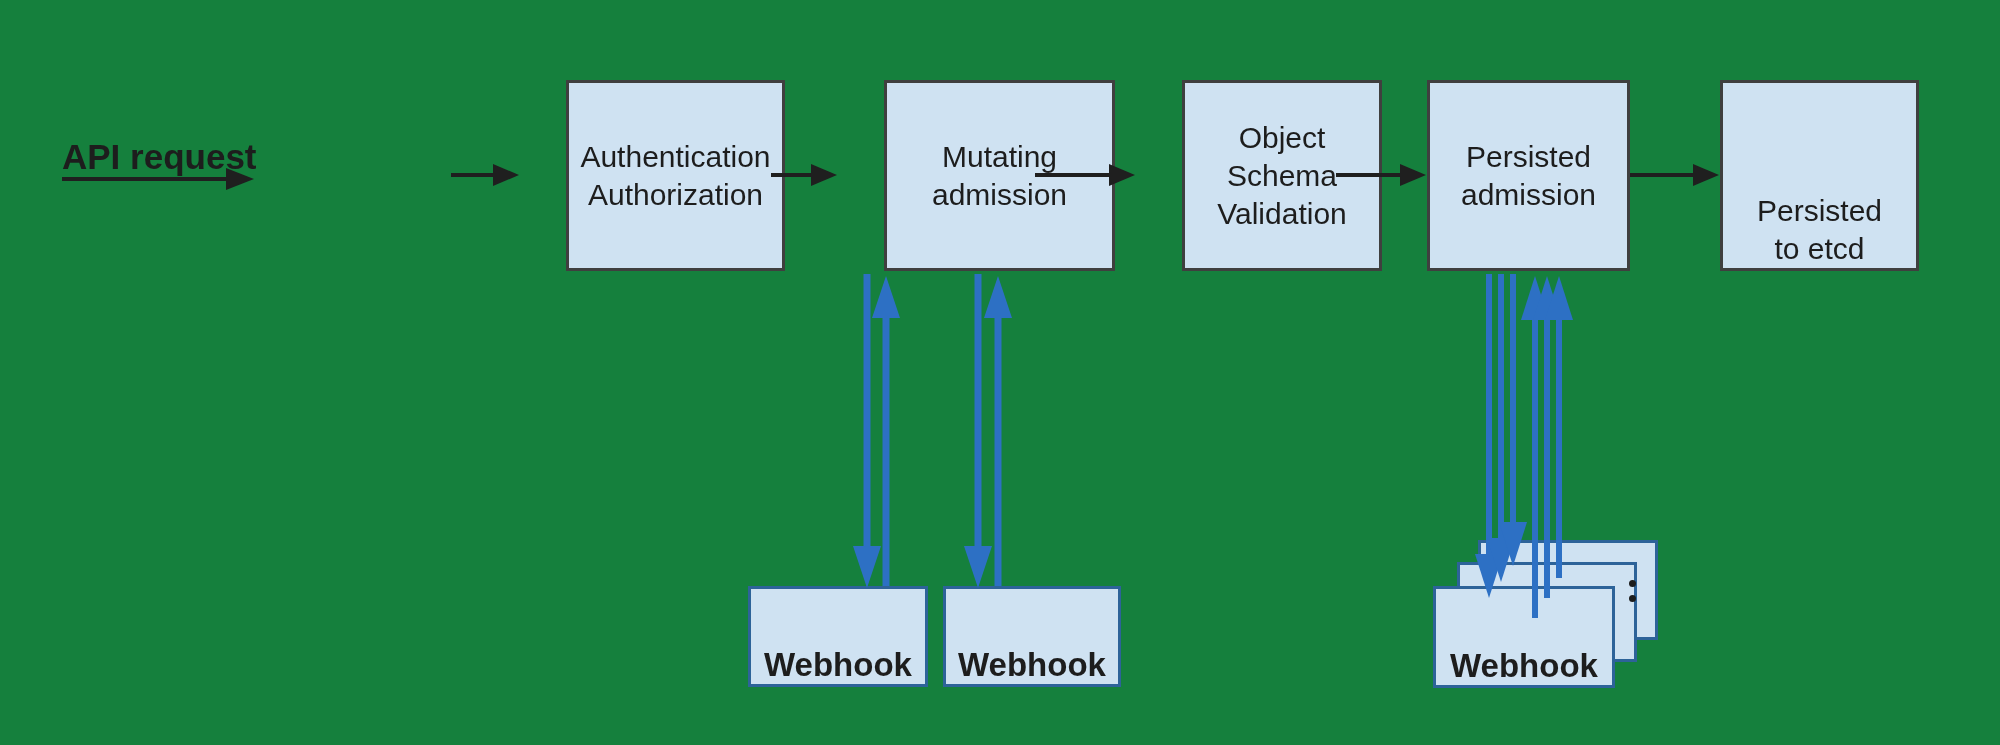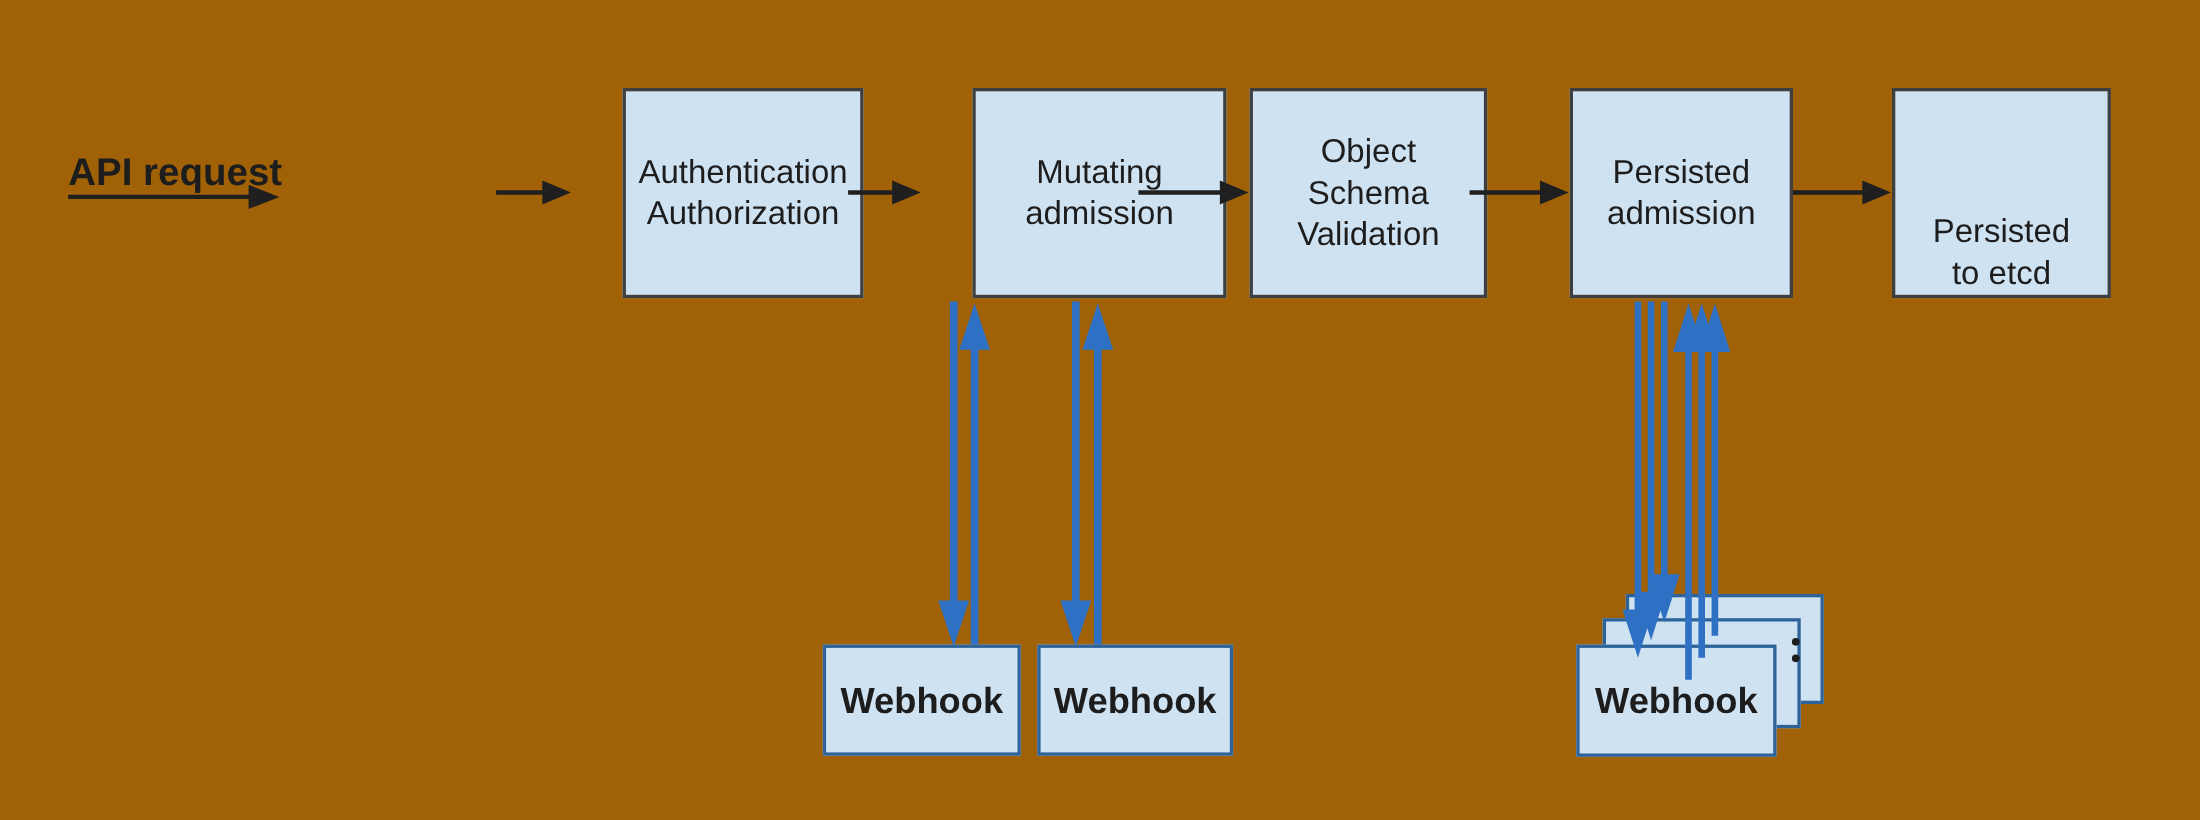--- a/index.html
+++ b/index.html
@@ -1,19 +1,19 @@
 <!DOCTYPE html>
 <html style="--box-fill: #cfe2f2; --stage-border: #3f3f3f; --webhook-border: #2d6399; --arrow-black: #1f1f1f; --arrow-blue: #2d70c4; --text-color: #1d1d1d;"><head>
 <meta charset="utf-8">
 <style>
   html,body{margin:0;padding:0;background:#ffffff;}
   .canvas{
     position:relative;
     width:2000px;height:745px;
-    background:#a16207;
+    background:#15803d;
     font-family:"Liberation Sans", sans-serif;
     overflow:hidden;
   }
   
   .stage{
     position:absolute;
     top:80px;height:191px;
     box-sizing:border-box;
     background:var(--box-fill,#cfe2f2);
     border:3px solid var(--stage-border,#3f3f3f);
@@ -21,39 +21,39 @@
   }
   .stage .label{
     white-space:pre-line;
     text-align:center;
     font-size:30px;line-height:38px;
     color:var(--text-color,#1d1d1d);
   }
   #stage-0{left:254px;width:197px;}
   #stage-1{left:520px;width:219px;margin-left:46px;}
   #stage-2{left:884px;width:231px;}
-  #stage-3{left:1136px;width:216px;}
+  #stage-3{left:1182px;width:200px;}
   #stage-4{left:1427px;width:203px;}
   #stage-5{left:1720px;width:199px;align-items:flex-end;}
 
   
   .api-request{
     position:absolute;left:62px;top:137px;
     font-size:35px;font-weight:600;
     color:var(--text-color,#1d1d1d);
     letter-spacing:0px;
   }
 
   
   .webhook{
     position:absolute;
     box-sizing:border-box;
     background:var(--box-fill,#cfe2f2);
     border:3px solid var(--webhook-border,#2d6399);
-    display:flex;align-items:center;justify-content:center;
+    display:flex;align-items:flex-end;justify-content:center;
   }
   .webhook .label{
     font-size:33px;font-weight:700;
     color:var(--text-color,#1d1d1d);
   }
   #webhook-mutating-0{left:748px;top:586px;width:180px;height:101px;}
   #webhook-mutating-1{left:943px;top:586px;width:178px;height:101px;}
   #webhook-validating-back{left:1478px;top:540px;width:180px;height:100px;}
   #webhook-validating-middle{left:1457px;top:562px;width:180px;height:100px;}
   #webhook-validating-front{left:1433px;top:586px;width:182px;height:102px;}

